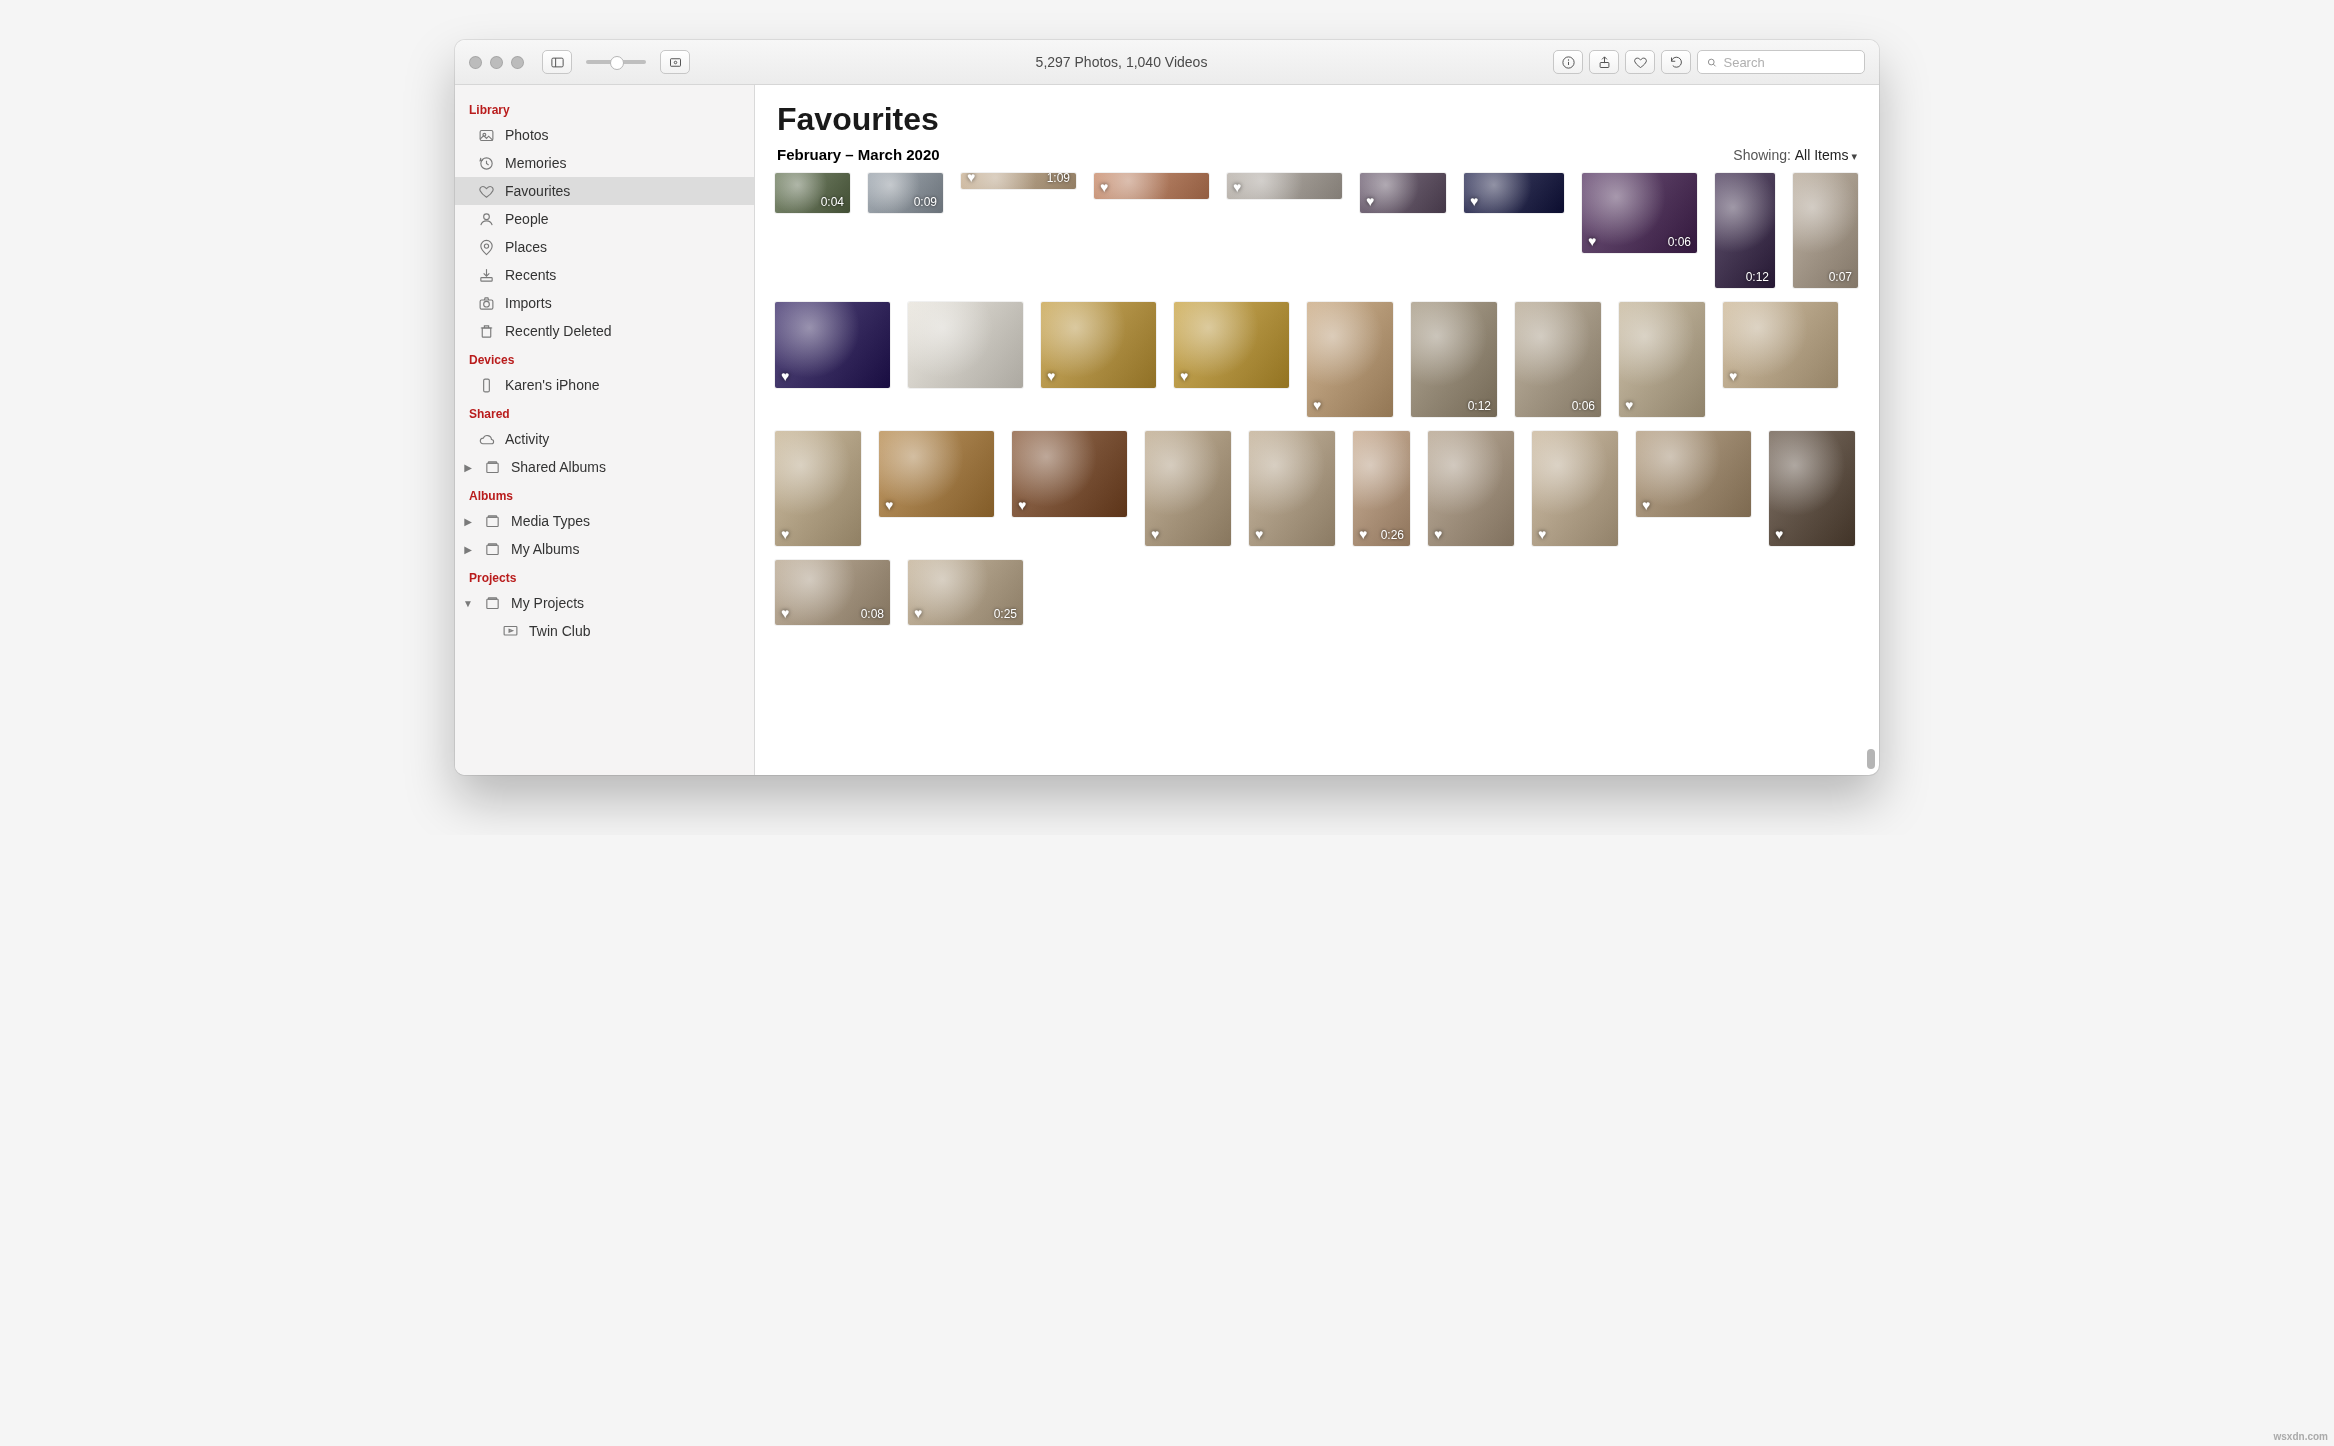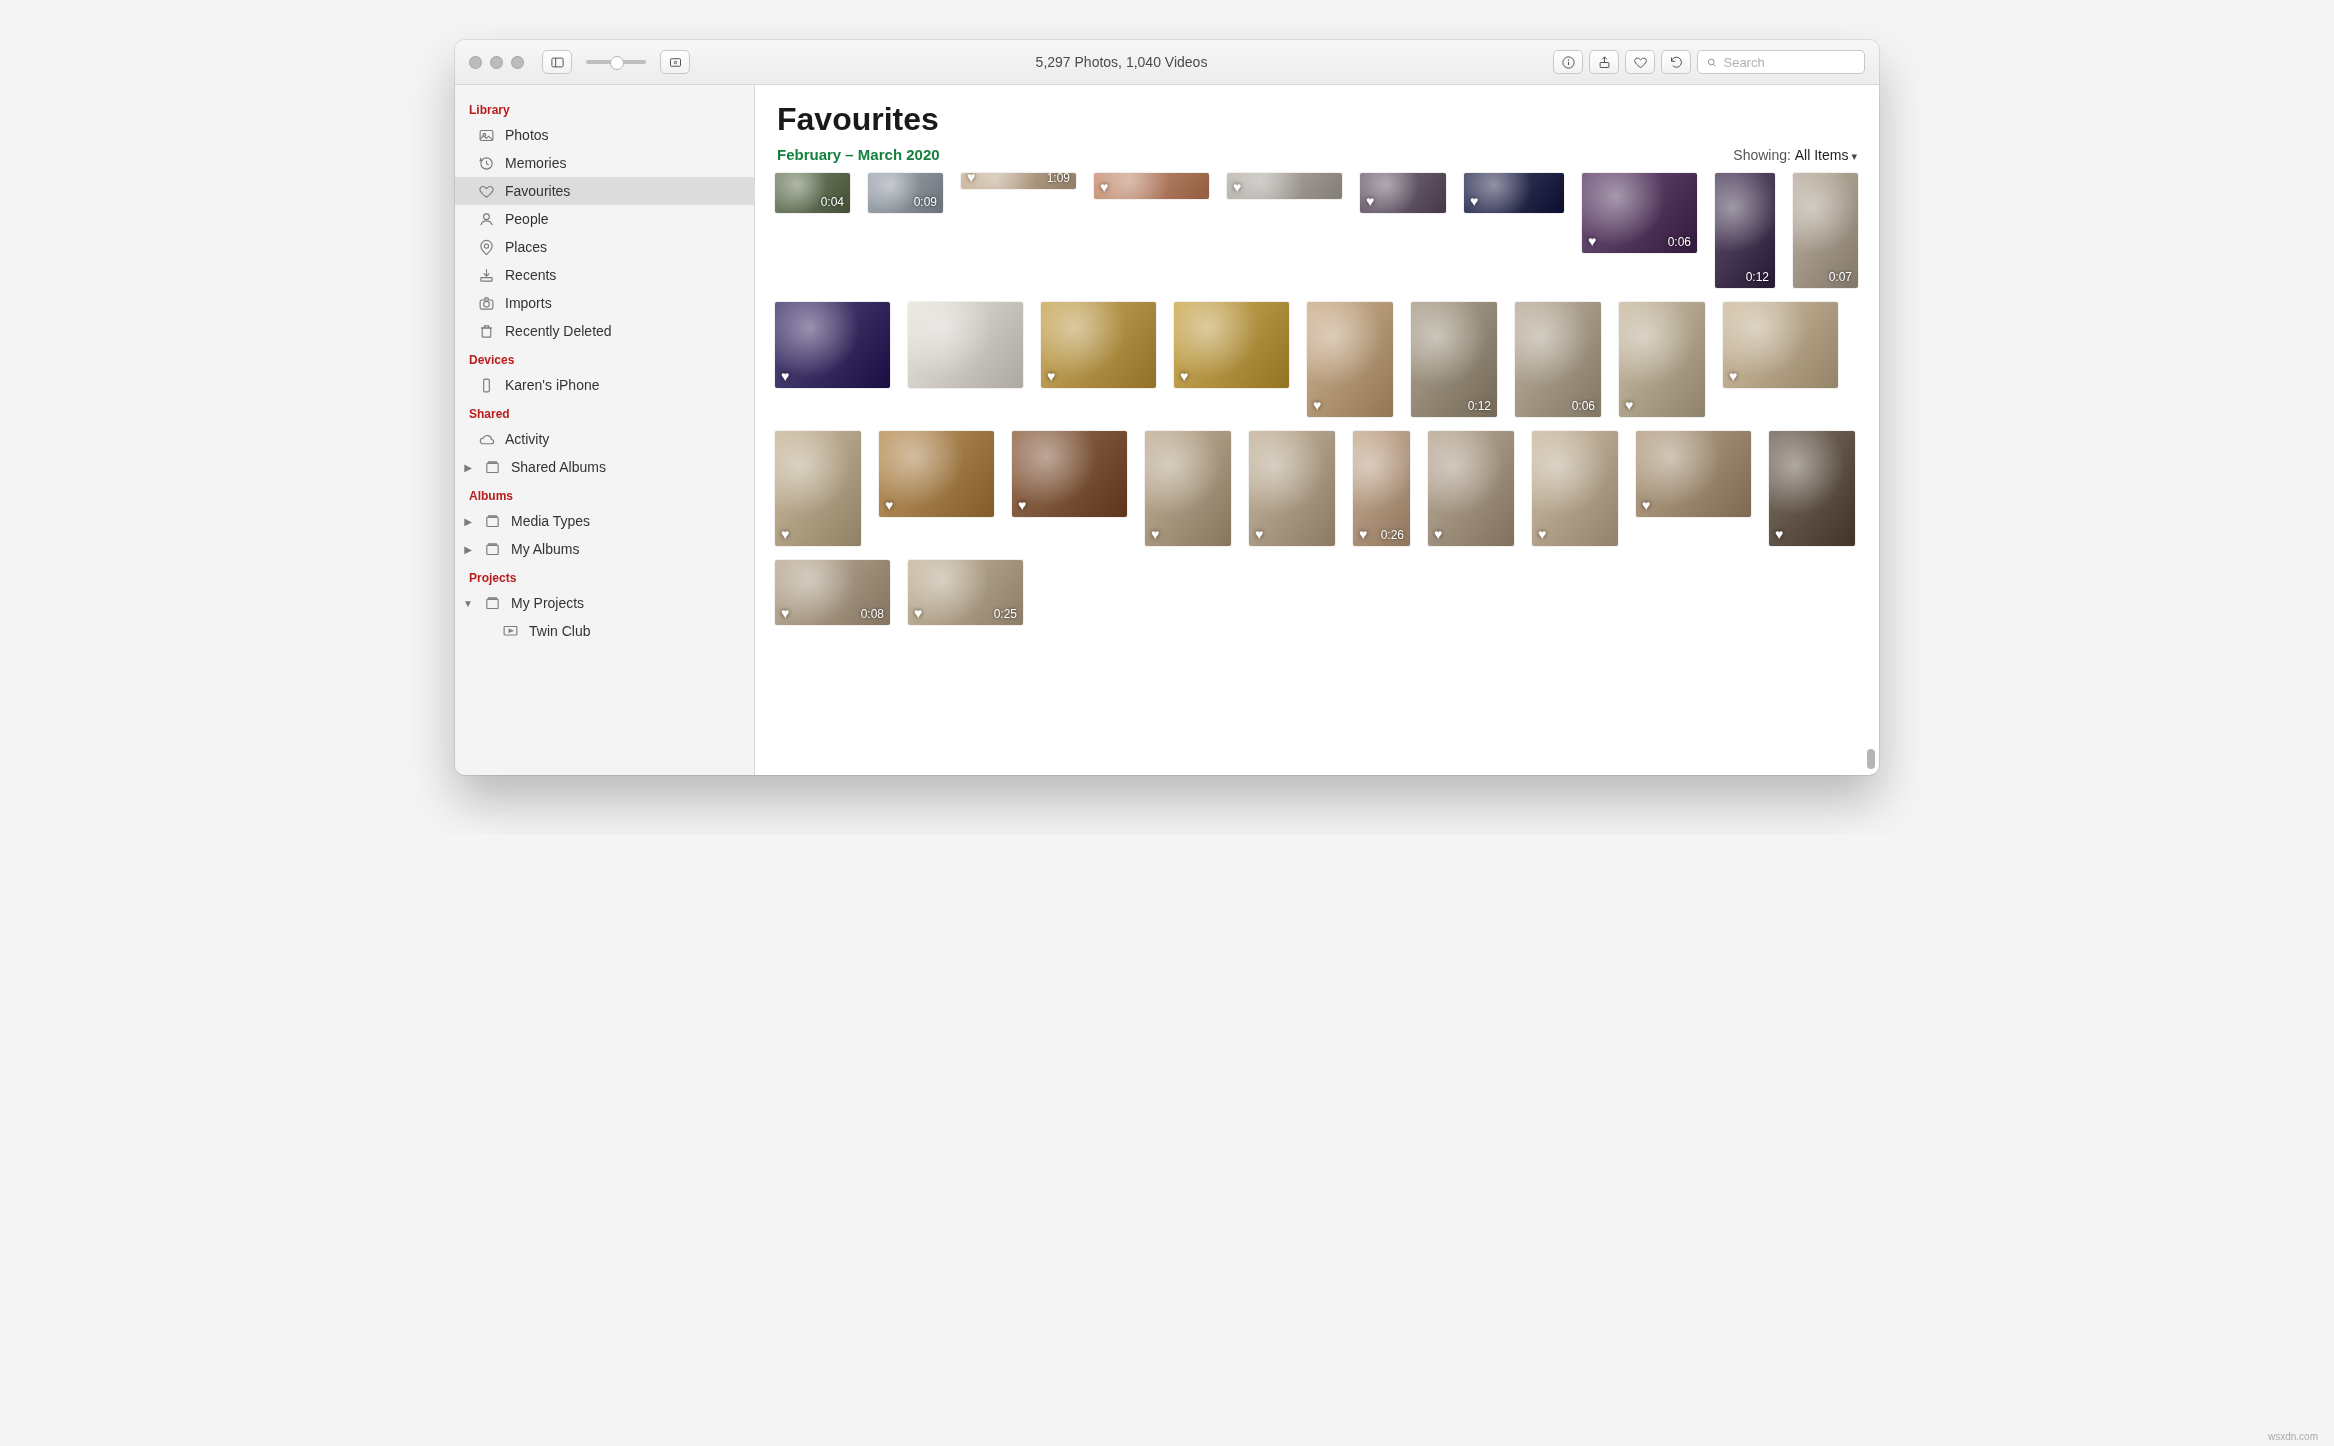--- a/index.html
+++ b/index.html
@@ -94,21 +94,21 @@
   
   .content { flex:1; display:flex; flex-direction:column; overflow:hidden; position:relative; }
   .content-header {
     padding: 16px 22px 8px;
   }
   .content-title { font-size:32px; font-weight:700; color:#1a1a1a; }
   .subhead {
     display:flex; justify-content:space-between; align-items:baseline;
     padding: 0 22px 6px; font-size:15px;
   }
-  .date-range { color:#15803d; font-weight:600; }
+  .date-range { color:#000000; font-weight:600; }
   .showing { color:#222; font-size:14px; }
   .showing-label { color:#555; }
   .showing-value { font-weight:500; }
   .chev { font-size:11px; margin-left:3px; color:#444; }
   .grid-wrap { flex:1; overflow:auto; padding: 4px 20px 20px; }
   .grid { display:flex; flex-wrap:wrap; gap:14px 18px; align-content:flex-start; }
   .thumb {
     position:relative;
     background: linear-gradient(135deg,#c9c9c9,#9a9a9a);
     border-radius:2px;
@@ -126,21 +126,21 @@
     filter: drop-shadow(0 0 2px rgba(0,0,0,0.6));
   }
   .thumb .dur {
     position:absolute; right:6px; bottom:4px; color:#fff; font-size:12px; font-weight:500;
     text-shadow:0 0 3px rgba(0,0,0,0.7);
   }
   .scrollbar-nub {
     position:absolute; right:4px; bottom:6px; width:8px; height:20px; border-radius:4px; background:#b5b5b5;
   }
   .watermark {
-    position:fixed; right:16px; bottom:4px; font-size:10px; color:#aaa;
+    position:fixed; right:6px; bottom:4px; font-size:10px; color:#aaa;font-weight:bold;
   }
 </style>
 </head>
 <body>
 
 <div class="window">
 
   <div class="titlebar">
     <div class="traffic">
       <div class="tl"></div>

